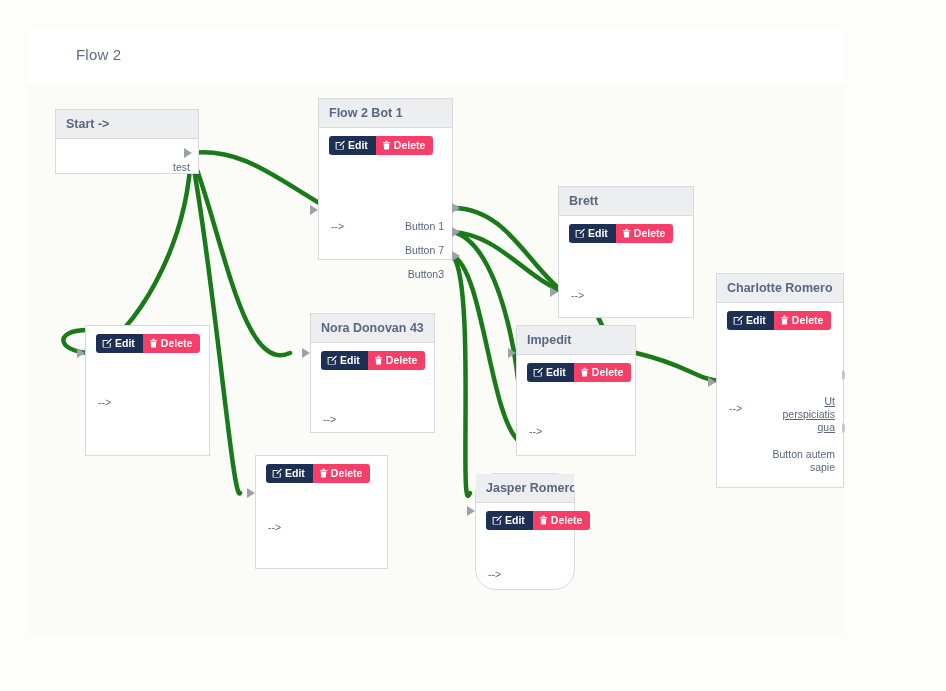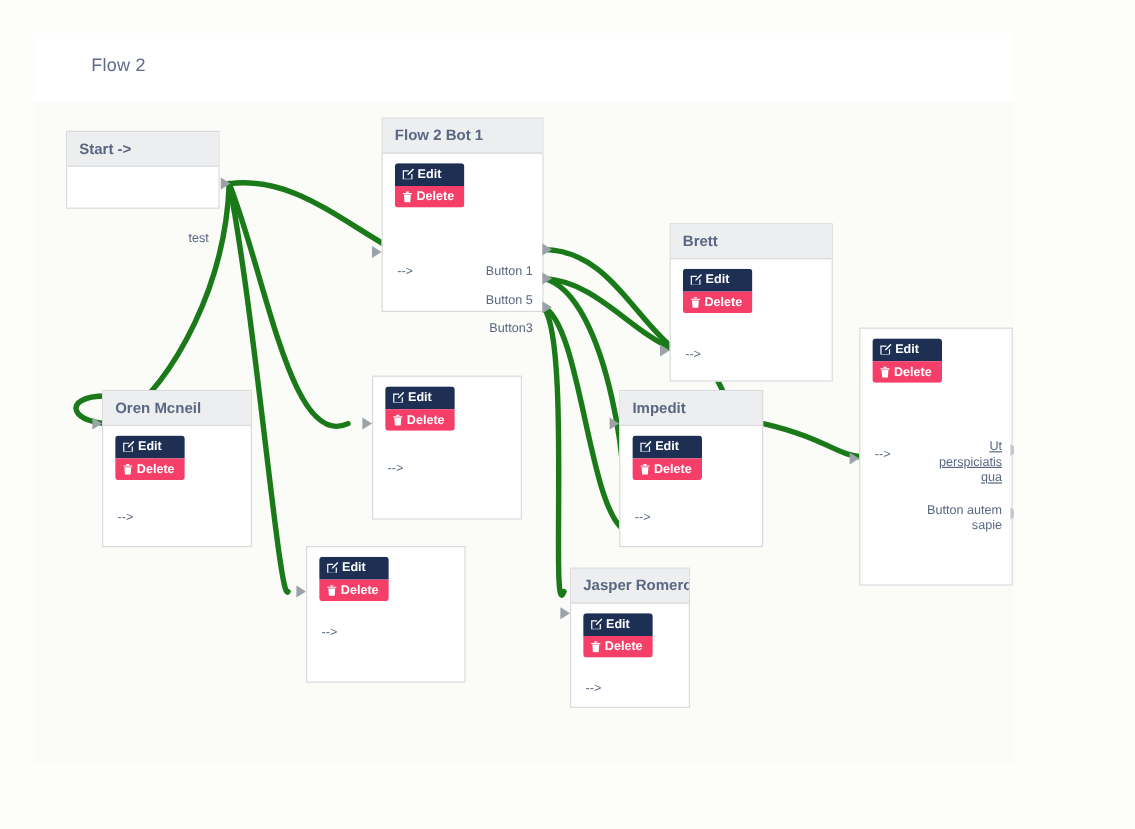--- a/index.html
+++ b/index.html
@@ -79,21 +79,20 @@
     position: relative;
     padding: 8px 0 0 0;
     height: calc(100% - 28px);
     box-sizing: border-box;
   }
   .btn-row {
     margin-left: 10px;
     display: inline-flex;
     border-radius: 3px;
     overflow: hidden;
-    flex-direction: column;
   }
   .btn {
     font-size: 10.5px;
     font-weight: bold;
     color: #ffffff;
     padding: 4px 8px 4px 6px;
     display: inline-flex;
     align-items: center;
     gap: 3px;
     line-height: 1;
@@ -158,24 +157,24 @@
       <path d="M425,171 C455,185 462,330 490,355"></path>
 
       <path d="M425,171 C448,200 430,440 442,408"></path>
 
       <path d="M570,232 C578,250 585,258 592,268"></path>
 
       <path d="M608,268 C660,280 670,295 692,296"></path>
     </g>
   </svg>
 
-  <div class="node" style="left:27px; top:24px; width:128px; height:65px;">
+  <div class="node" style="left:27px; top:24px; width:144px; height:65px;">
     <div class="node-head">Start -&gt;</div>
     <div class="node-body">
-      <div class="port port-out" style="top:22px;margin-top:32px;">test</div>
+      <div class="port port-out" style="top:22px;">test</div>
     </div>
   </div>
   <div class="marker" style="left:156px; top:63px;"></div>
 
   <div class="node" style="left:290px; top:13px; width:135px; height:162px;">
     <div class="node-head">Flow 2 Bot 1</div>
     <div class="node-body">
       <div class="btn-row">
         <span class="btn btn-edit">
           <svg width="10" height="10" viewBox="0 0 16 16">
@@ -186,31 +185,30 @@
         </span>
         <span class="btn btn-delete">
           <svg width="9" height="10" viewBox="0 0 14 16">
             <path d="M1 3h12v1.5H1zM5 1h4v1.6H5zM2.4 5.4h9.2l-.8 9.8H3.2z" fill="#fff"></path>
           </svg>
           <span>Delete</span>
         </span>
       </div>
       <div class="port port-in" style="top:92px;">--&gt;</div>
       <div class="port port-out" style="top:92px;">Button 1</div>
-      <div class="port port-out" style="top:116px;">Button 5</div>
+      <div class="port port-out" style="top:116px;">Button 7</div>
       <div class="port port-out" style="top:140px;">Button3</div>
     </div>
   </div>
   <div class="marker" style="left:282px; top:120px;"></div>
   <div class="marker" style="left:424px; top:118px;"></div>
   <div class="marker" style="left:424px; top:142px;"></div>
   <div class="marker" style="left:424px; top:166px;"></div>
 
   <div class="node" style="left:57px; top:240px; width:125px; height:131px;">
-    <div class="node-head">Oren Mcneil</div>
     <div class="node-body">
       <div class="btn-row">
         <span class="btn btn-edit">
           <svg width="10" height="10" viewBox="0 0 16 16">
             <path d="M1 3h8v1.6H2.6v9.8h9.8V8H14v7H1z" fill="#fff"></path>
             <path d="M14.6.6 16 2l-7 7-2 .6L7.6 7.6z" fill="#fff"></path>
           </svg>
           <span>Edit</span>
         </span>
         <span class="btn btn-delete">
@@ -219,20 +217,21 @@
           </svg>
           <span>Delete</span>
         </span>
       </div>
       <div class="port port-in" style="top:70px;">--&gt;</div>
     </div>
   </div>
   <div class="marker" style="left:49px; top:263px;"></div>
 
   <div class="node" style="left:282px; top:228px; width:125px; height:120px;">
+    <div class="node-head">Nora Donovan 43</div>
     <div class="node-body">
       <div class="btn-row">
         <span class="btn btn-edit">
           <svg width="10" height="10" viewBox="0 0 16 16">
             <path d="M1 3h8v1.6H2.6v9.8h9.8V8H14v7H1z" fill="#fff"></path>
             <path d="M14.6.6 16 2l-7 7-2 .6L7.6 7.6z" fill="#fff"></path>
           </svg>
           <span>Edit</span>
         </span>
         <span class="btn btn-delete">
@@ -262,21 +261,21 @@
             <path d="M1 3h12v1.5H1zM5 1h4v1.6H5zM2.4 5.4h9.2l-.8 9.8H3.2z" fill="#fff"></path>
           </svg>
           <span>Delete</span>
         </span>
       </div>
       <div class="port port-in" style="top:65px;">--&gt;</div>
     </div>
   </div>
   <div class="marker" style="left:219px; top:403px;"></div>
 
-  <div class="node" style="left:447px; top:388px; width:100px; height:117px;">
+  <div class="node" style="left:447px; top:388px; width:100px; height:117px;border-radius:21px;">
     <div class="node-head">Jasper Romero</div>
     <div class="node-body">
       <div class="btn-row">
         <span class="btn btn-edit">
           <svg width="10" height="10" viewBox="0 0 16 16">
             <path d="M1 3h8v1.6H2.6v9.8h9.8V8H14v7H1z" fill="#fff"></path>
             <path d="M14.6.6 16 2l-7 7-2 .6L7.6 7.6z" fill="#fff"></path>
           </svg>
           <span>Edit</span>
         </span>
@@ -332,20 +331,21 @@
           </svg>
           <span>Delete</span>
         </span>
       </div>
       <div class="port port-in" style="top:70px;">--&gt;</div>
     </div>
   </div>
   <div class="marker" style="left:480px; top:263px;"></div>
 
   <div class="node" style="left:688px; top:188px; width:128px; height:215px;">
+    <div class="node-head">Charlotte Romero</div>
     <div class="node-body">
       <div class="btn-row">
         <span class="btn btn-edit">
           <svg width="10" height="10" viewBox="0 0 16 16">
             <path d="M1 3h8v1.6H2.6v9.8h9.8V8H14v7H1z" fill="#fff"></path>
             <path d="M14.6.6 16 2l-7 7-2 .6L7.6 7.6z" fill="#fff"></path>
           </svg>
           <span>Edit</span>
         </span>
         <span class="btn btn-delete">

